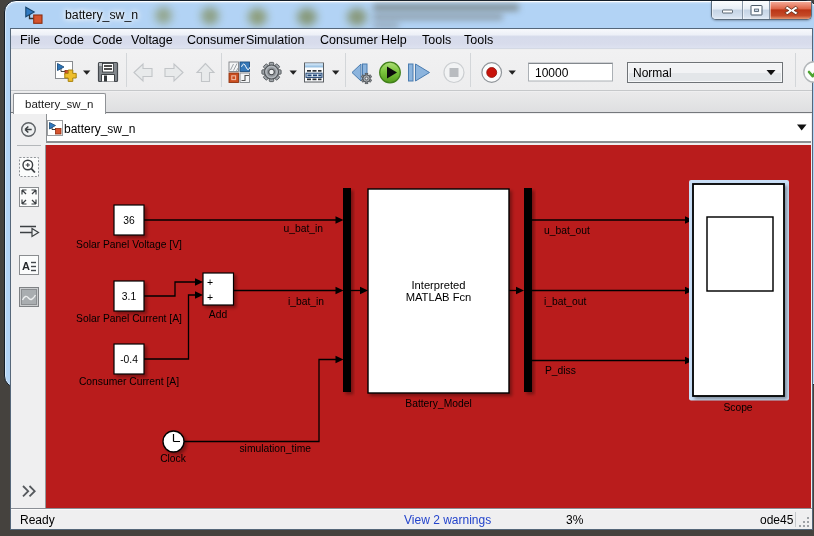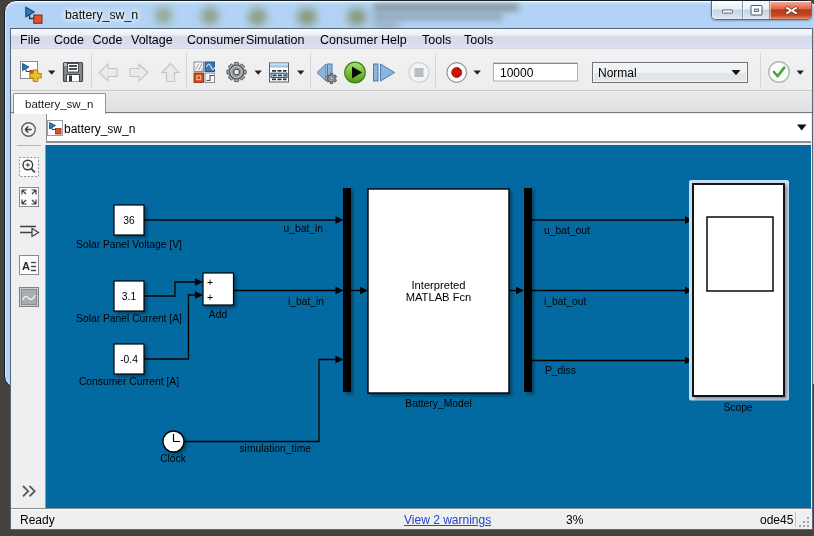--- a/index.html
+++ b/index.html
@@ -24,30 +24,30 @@
   #btnclose { width:43px; border-right:none;
     background:linear-gradient(180deg,#f5b1a0 0,#df674a 42%,#bb3516 50%,#c54a28 82%,#e59772 100%); }
   
   #client { position:absolute; left:5px; top:27px; width:803px; height:502px;
     border:1px solid #55677a; background:#efeff0; }
   #menubar { position:absolute; left:0; top:0; width:801px; height:20px;
     background:linear-gradient(180deg,#f7f9fc 0%,#edf0f7 30%,#d6dbeb 40%,#d8dcec 78%,#dde2f0 100%);
     border-bottom:1px solid #d4d9e4; }
   .mi { position:absolute; top:3.5px; font-size:12.5px; color:#000; }
   #toolbar { position:absolute; left:0; top:21px; width:801px; height:41px;
-    background:linear-gradient(180deg,#f1f1f2 0,#ededee 100%); border-bottom:1px solid #c6c8ca; }
+    background:linear-gradient(180deg,#f1f1f2 0,#ededee 100%); border-bottom:1px solid #c6c8ca;padding-left:35px; }
   #tabbar { position:absolute; left:0; top:63px; width:801px; height:21px;
     background:linear-gradient(180deg,#eaeaeb 0,#dedfe1 100%); border-bottom:1px solid #75787c; }
   #tab1 { position:absolute; left:2px; top:1px; width:93px; height:21px; background:#fff;
     border:1px solid #8f9296; border-bottom:none; border-radius:2px 2px 0 0;
     font-size:11.5px; color:#1a1a1a; padding:4px 0 0 11px; z-index:3; }
   #crumbbar { position:absolute; left:35px; top:85px; width:765px; height:29px; background:#fff;
     border-left:1px solid #8e9194; border-bottom:2px solid #8c8f92; }
   #sidebar { position:absolute; left:0; top:85px; width:35px; height:394px; background:#efeff0; }
-  #canvas { position:absolute; left:34px; top:116px; width:766px; height:363px; background:#0369a1;
+  #canvas { position:absolute; left:34px; top:116px; width:766px; height:363px; background:#b91c1c;
     border-left:1px solid #97999c; }
   #statusbar { position:absolute; left:0; top:479px; width:801px; height:21px; background:#efeff0;
     border-top:1px solid #8b8f96; box-shadow:inset 0 1px 0 #fbfbfb; font-size:12px; color:#000; }
 </style>
 </head>
 <body>
 <div id="win">
 
   <div class="blob" style="left:150px;top:6px;width:17px;height:17px;background:rgba(122,131,62,.7)"></div>
   <div class="blob" style="left:196px;top:6px;width:18px;height:18px;background:rgba(116,126,58,.75)"></div>
@@ -355,21 +355,21 @@
       <text x="499" y="230">P_diss</text>
 
       <rect x="643" y="36" width="100" height="220.5" rx="2" fill="#c9def6"></rect>
       <rect x="647" y="40" width="91" height="212" fill="#fff" stroke="#000" stroke-width="1.8" filter="url(#bsh)"></rect>
       <rect x="661" y="73" width="66" height="74" fill="#fff" stroke="#000" stroke-width="1.45"></rect>
       <text x="692" y="267" text-anchor="middle">Scope</text>
     </svg>
     </div>
     <div id="statusbar">
       <span style="position:absolute;left:9px;top:4px">Ready</span>
-      <span style="position:absolute;left:393px;top:4px;color:#2344cc;text-decoration:underline">View 2 warnings</span>
+      <span style="position:absolute;left:393px;top:4px;color:#2344cc;">View 2 warnings</span>
       <span style="position:absolute;left:555px;top:4px">3%</span>
       <span style="position:absolute;left:749px;top:4px">ode45</span>
       <svg style="position:absolute;left:780px;top:0" width="21" height="21" viewBox="0 0 21 21">
         <line x1="4.5" y1="3" x2="4.5" y2="18" stroke="#c6c9cc" stroke-width="1"></line>
         <g fill="#9ea2a6">
           <rect x="16" y="16" width="2" height="2"></rect>
             <rect x="16" y="12" width="2" height="2"></rect>
             <rect x="16" y="8" width="2" height="2"></rect>
           <rect x="12" y="16" width="2" height="2"></rect>
             <rect x="12" y="12" width="2" height="2"></rect>

